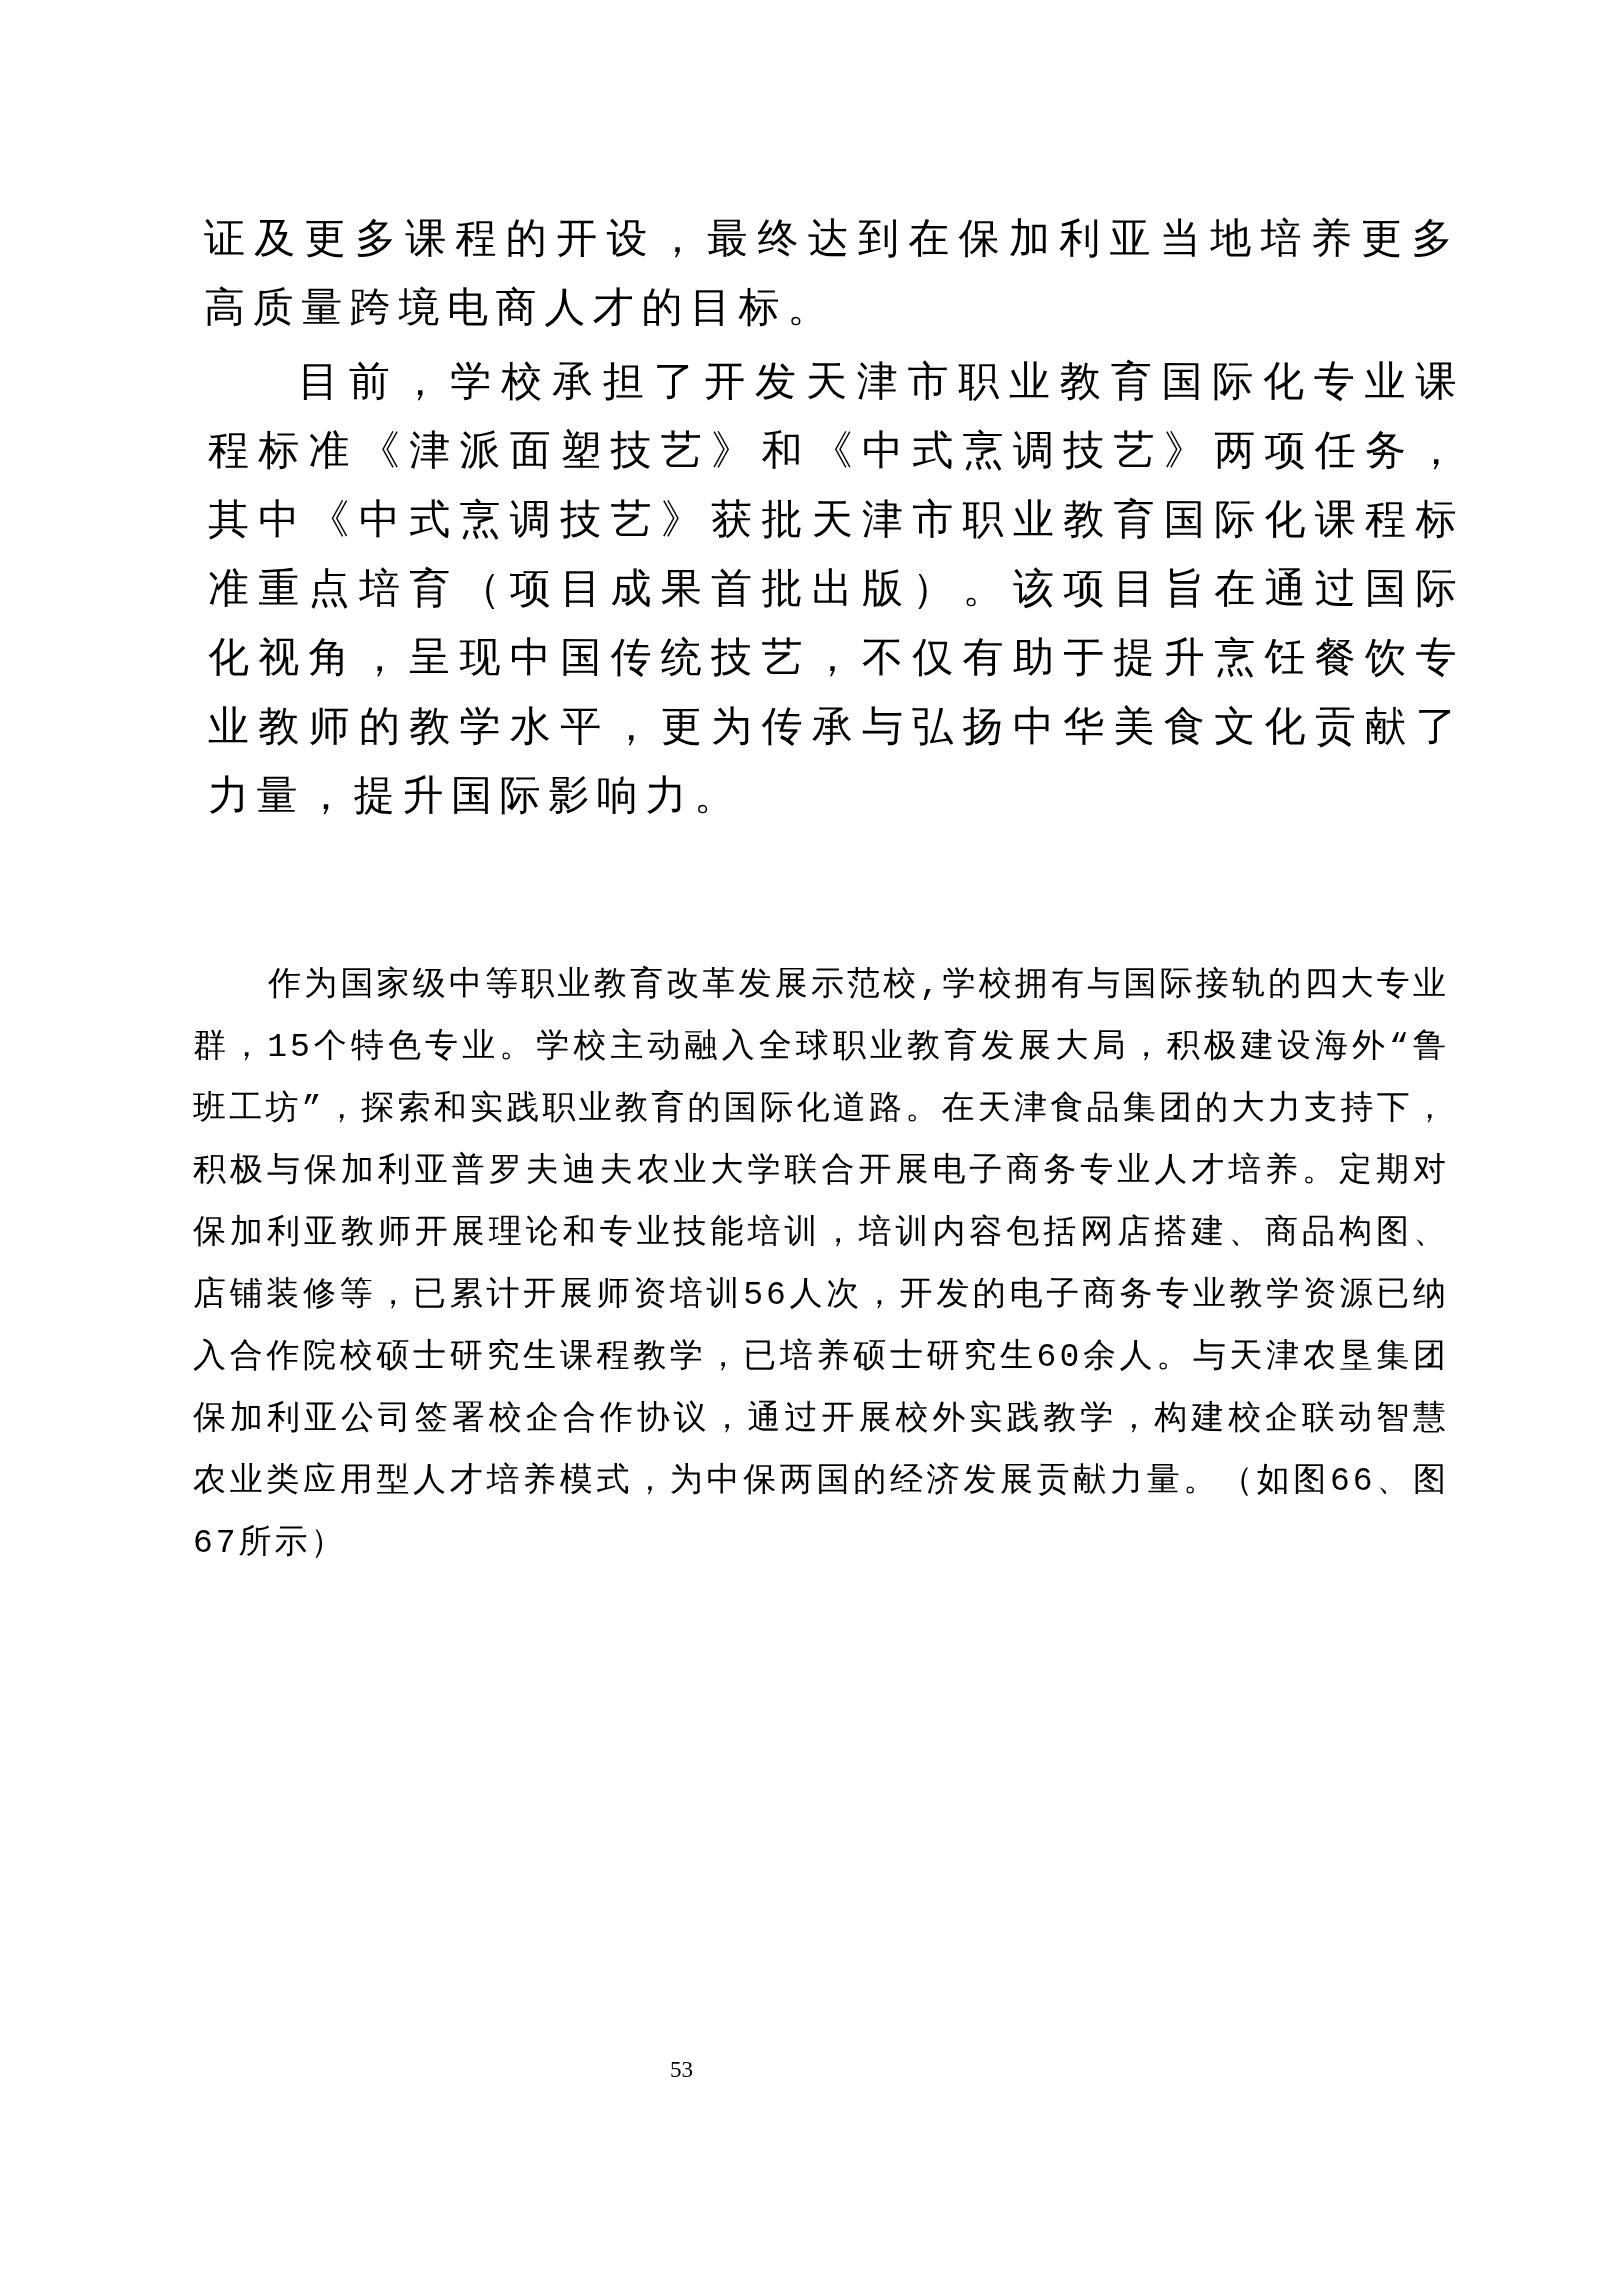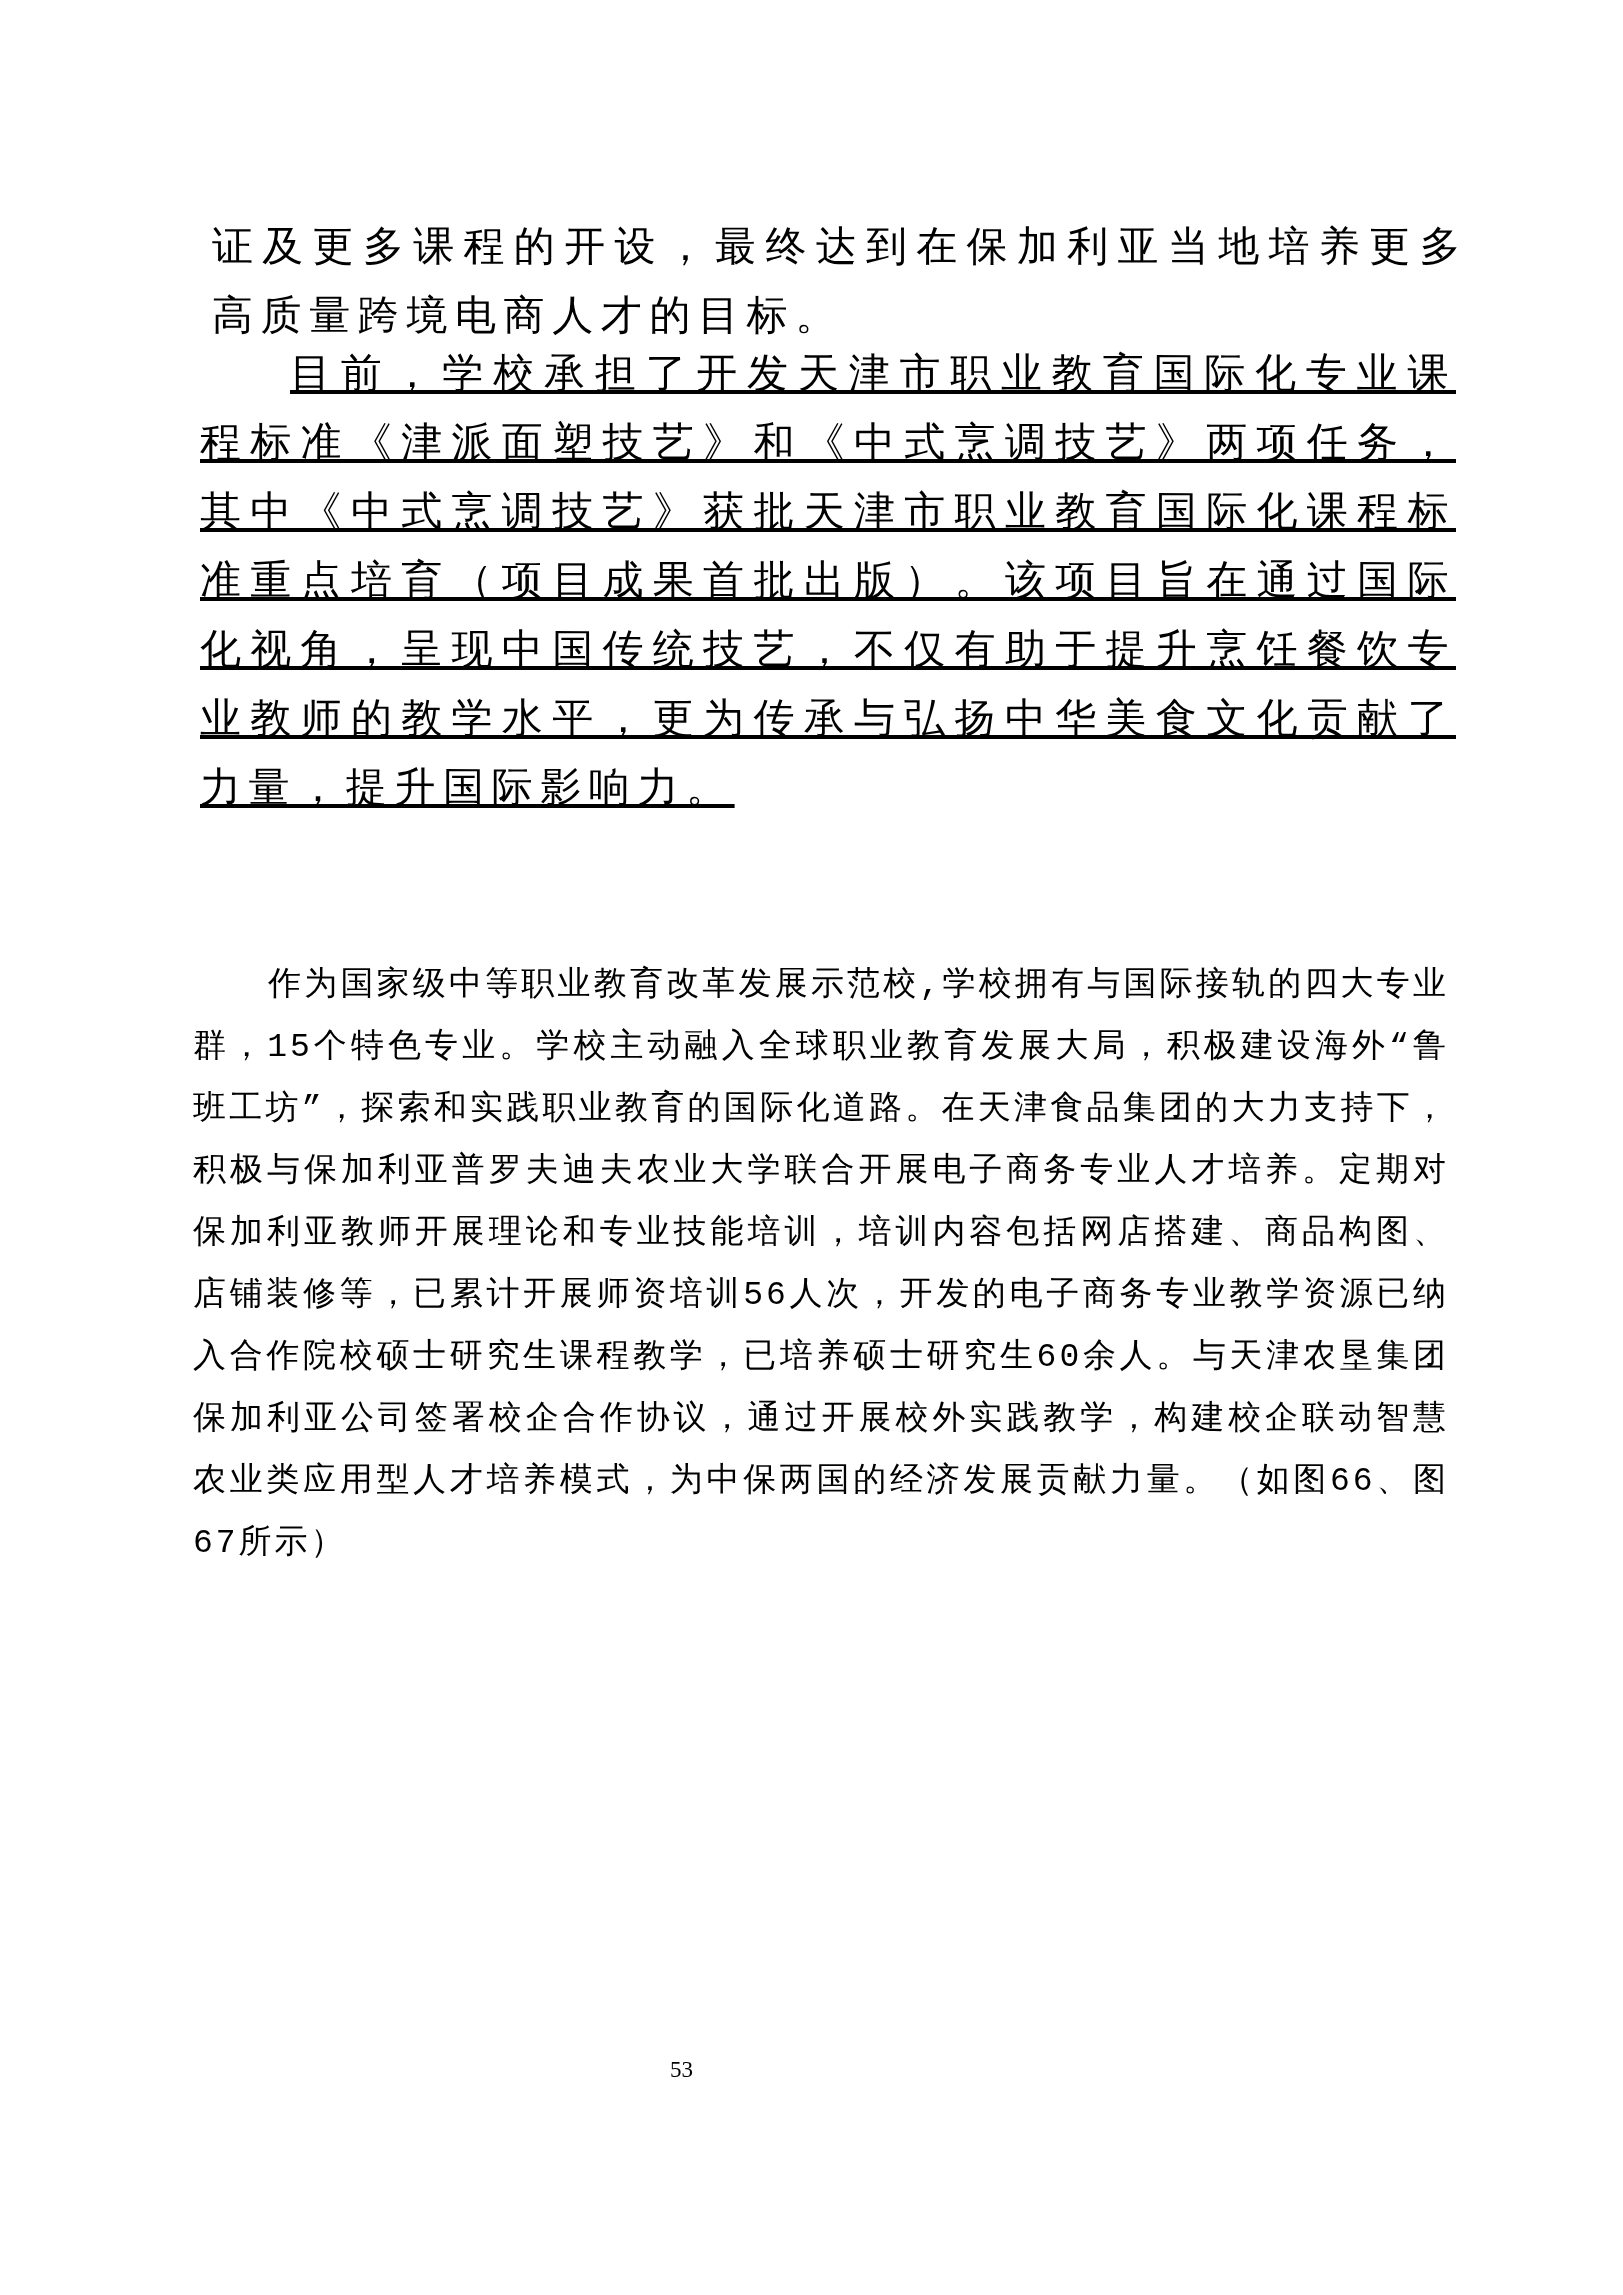--- a/index.html
+++ b/index.html
@@ -2,26 +2,26 @@
 <html style="font-size:12px"><head>
 <meta charset="utf-8">
 <style>
   html, body { margin: 0; padding: 0; background: #ffffff; }
   body { width: 1623px; height: 2295px; position: relative; overflow: hidden; }
   .page { position: absolute; left: 0; top: 0; width: 1623px; height: 2295px; background: #ffffff; }
   .cjk { font-family: "DejaVu Sans", "Liberation Sans", sans-serif; color: #000000; }
   .para1 {
     position: absolute; left: 196px; top: 196px; width: 1256px;
     font-size: 41px; line-height: 69px; letter-spacing: 7.6px;
-    text-align: justify; margin: 16px;
+    text-align: justify; margin: 8px;
   }
   .para2 {
     position: absolute; left: 196px; top: 335px; width: 1256px;
     font-size: 41px; line-height: 69px; letter-spacing: 7.6px;
-    text-align: justify; margin: 4px; text-indent: 90px; text-decoration: underline;
+    text-align: justify; margin: 12px; text-indent: 90px;
   }
   .banner {
     position: absolute; left: 178px; top: 795px; width: 1263px; height: 126px;
     background: #4472C4; border: 2.3px solid #000000; box-sizing: content-box;
   }
   .banner-title {
     position: absolute; left: 18px; top: 44px;
     font-family: "DejaVu Sans", "Liberation Sans", sans-serif;
     font-weight: bold; font-size: 32px; color: #ffffff; letter-spacing: 2.3px;
     white-space: pre;

